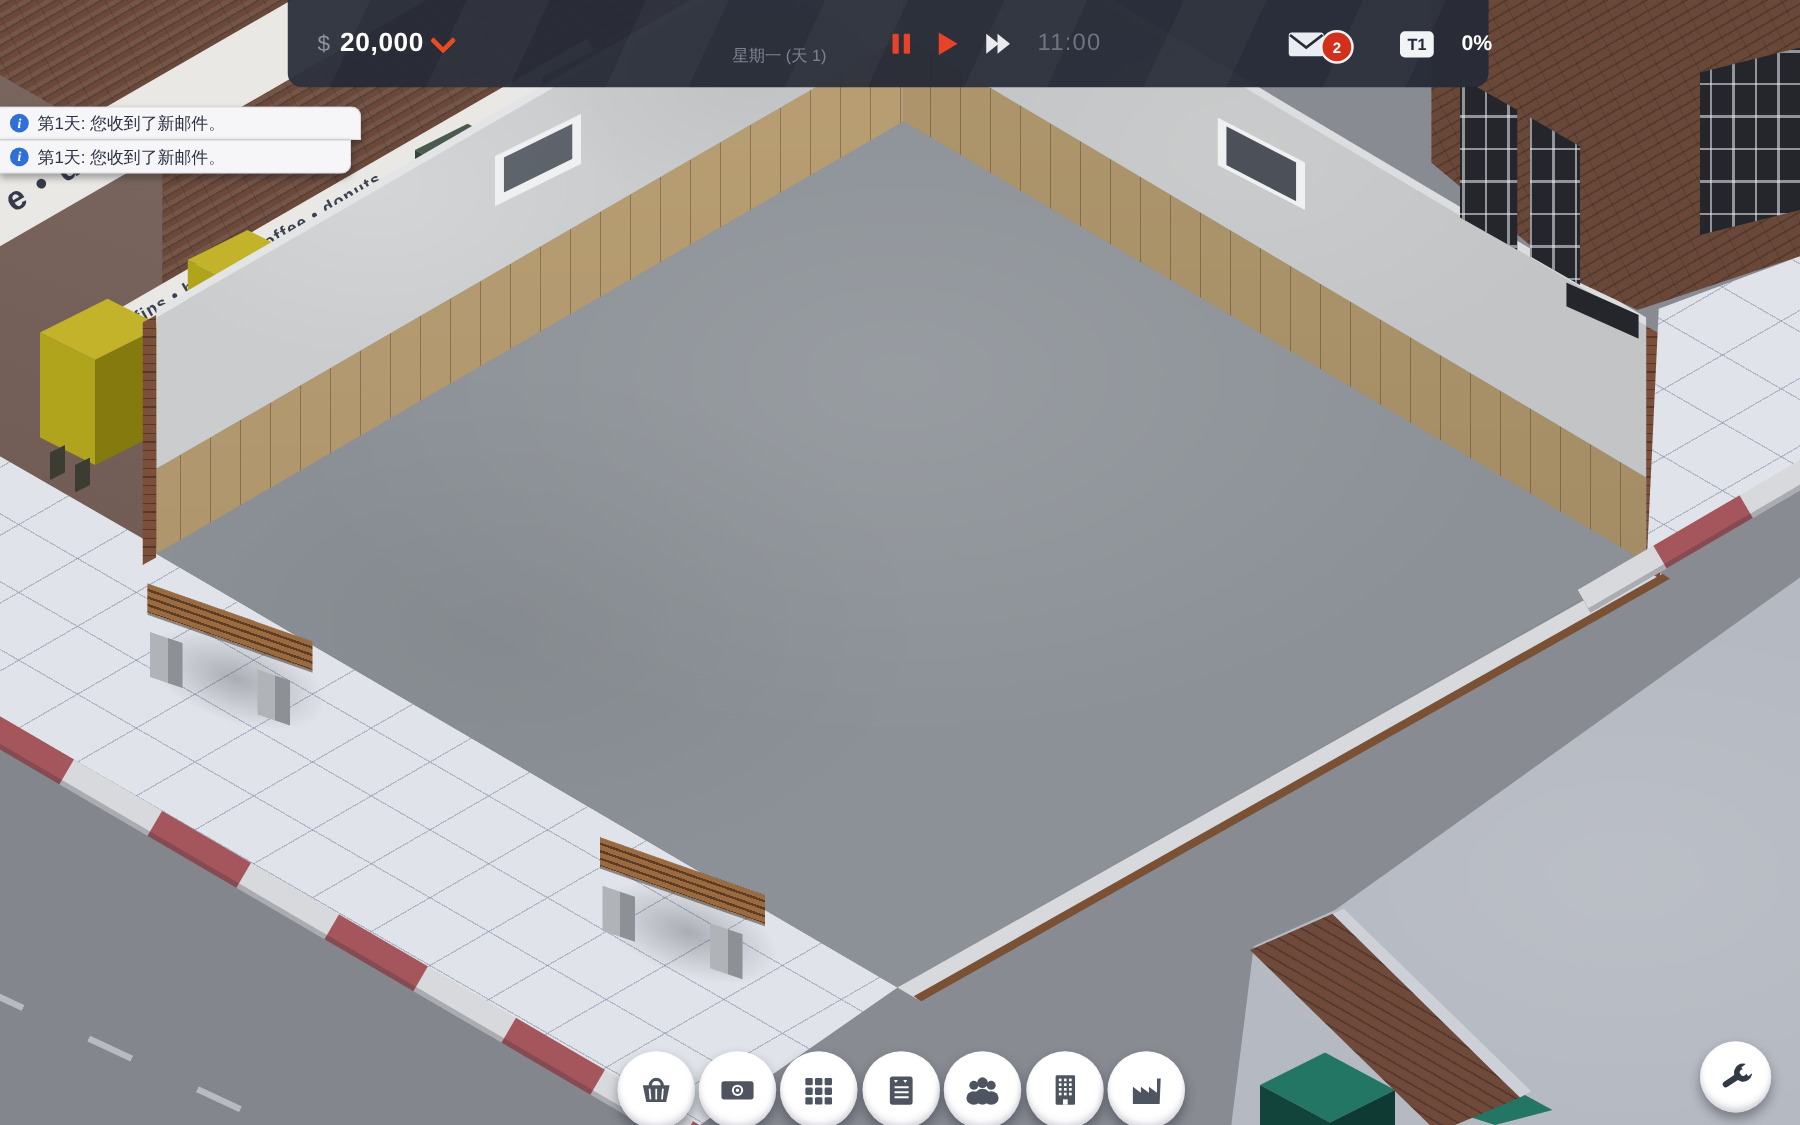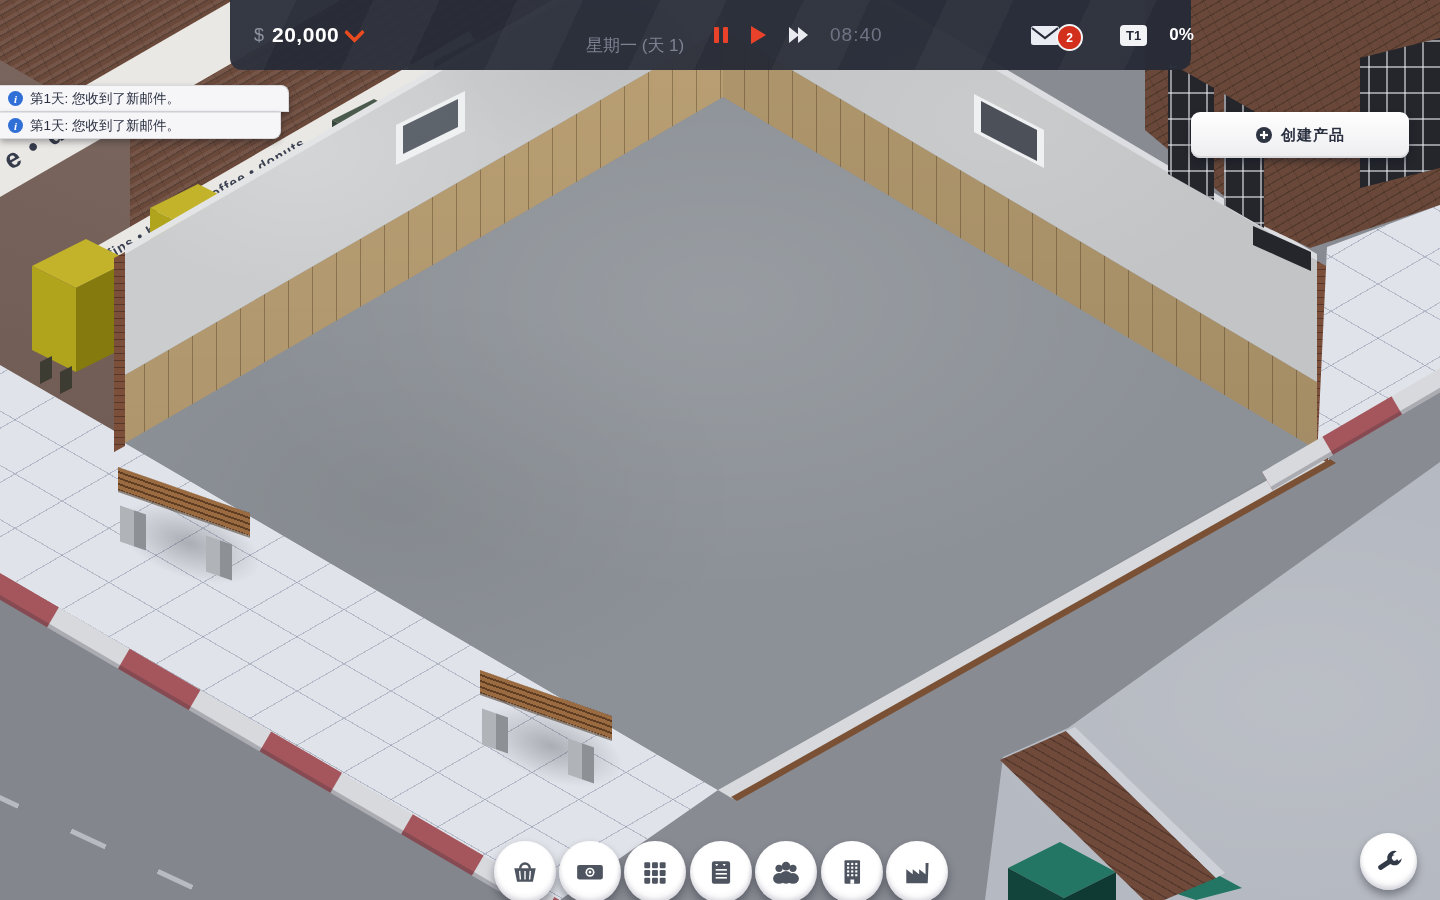--- a/index.html
+++ b/index.html
@@ -113,21 +113,21 @@
     background:
       repeating-linear-gradient(115deg,rgba(255,255,255,.03) 0 60px,transparent 60px 130px),
       rgba(39,43,55,.97);
     border-radius:0 0 12px 12px;color:#fff;}
   .money{position:absolute;left:24px;top:0;height:70px;display:flex;align-items:center;gap:8px;cursor:pointer;}
   .money .cur{color:#8f94a3;font-size:18px;}
   .money .amt{color:#fff;font-size:21px;font-weight:bold;letter-spacing:.5px;}
   .chev{width:11px;height:11px;border-right:4px solid #e84b1f;border-bottom:4px solid #e84b1f;
     transform:rotate(45deg);margin-top:-6px;border-radius:2px;}
   .datetime{position:absolute;left:356px;top:0;height:90px;display:flex;align-items:center;
-    color:#7d8292;font-size:17px;}
+    color:#7d8292;font-size:13px;}
   .tctl{position:absolute;top:0;height:70px;display:flex;align-items:center;}
   .pausebtn{left:484px;gap:4px;}
   .pausebtn span{display:block;width:5px;height:16px;background:#e8432a;border-radius:1px;}
   .playbtn{left:521px;}
   .playtri{width:0;height:0;border-left:15px solid #e8432a;border-top:9px solid transparent;border-bottom:9px solid transparent;}
   .ffbtn{left:559px;}
   .fftri{width:0;height:0;border-left:10px solid #e9ebf0;border-top:8px solid transparent;border-bottom:8px solid transparent;}
   .fftri+.fftri{margin-left:-1px;}
   .timetxt{position:absolute;left:600px;top:0;height:70px;display:flex;align-items:center;
     color:#6f7485;font-size:19px;letter-spacing:1px;}
@@ -279,21 +279,21 @@
         <span></span>
       </div>
     <div class="tctl playbtn">
         <span class="playtri"></span>
       </div>
     <div class="tctl ffbtn">
         <span class="fftri"></span>
         <span class="fftri"></span>
       </div>
     <div class="timetxt">
-      <span>08:40</span>
+      <span>11:00</span>
     </div>
     <div class="mail">
       <svg width="30" height="21" viewBox="0 0 30 21">
         <rect x="1" y="1" width="28" height="19" rx="2.5" fill="#e9ecf2"></rect>
         <path d="M2 3 L15 13 L28 3" stroke="#272b37" stroke-width="2.2" fill="none"></path>
       </svg>
     </div>
     <div class="badge">
         <span>2</span>
       </div>
@@ -308,28 +308,20 @@
     <div class="toast first">
       <span class="iinfo">i</span>
       <span>第1天: 您收到了新邮件。</span>
     </div>
     <div class="toast second">
       <span class="iinfo">i</span>
       <span>第1天: 您收到了新邮件。</span>
     </div>
   </div>
 
-  <div class="createbtn">
-    <svg width="18" height="18" viewBox="0 0 18 18">
-      <circle cx="9" cy="9" r="8" fill="#2e3442"></circle>
-      <line x1="5" y1="9" x2="13" y2="9" stroke="#fff" stroke-width="2.2"></line>
-      <line x1="9" y1="5" x2="9" y2="13" stroke="#fff" stroke-width="2.2"></line>
-    </svg>
-    <span>创建产品</span>
-  </div>
 
   <div class="toolbar">
     <div class="cbtn" style="left:494px;top:841px;">
       <svg width="30" height="30" viewBox="0 0 28 28">
         <path class="stk" d="M9.5 11 C9.5 4.5 18.5 4.5 18.5 11" stroke-width="2.4"></path>
         <path class="icn" d="M4 10.5 h20 l-2.6 12.5 h-14.8 Z"></path>
         <g stroke="#fff" stroke-width="1.3">
             <line x1="9" y1="13" x2="9.7" y2="21"></line>
             <line x1="14" y1="13" x2="14" y2="21"></line>
             <line x1="19" y1="13" x2="18.3" y2="21"></line>

